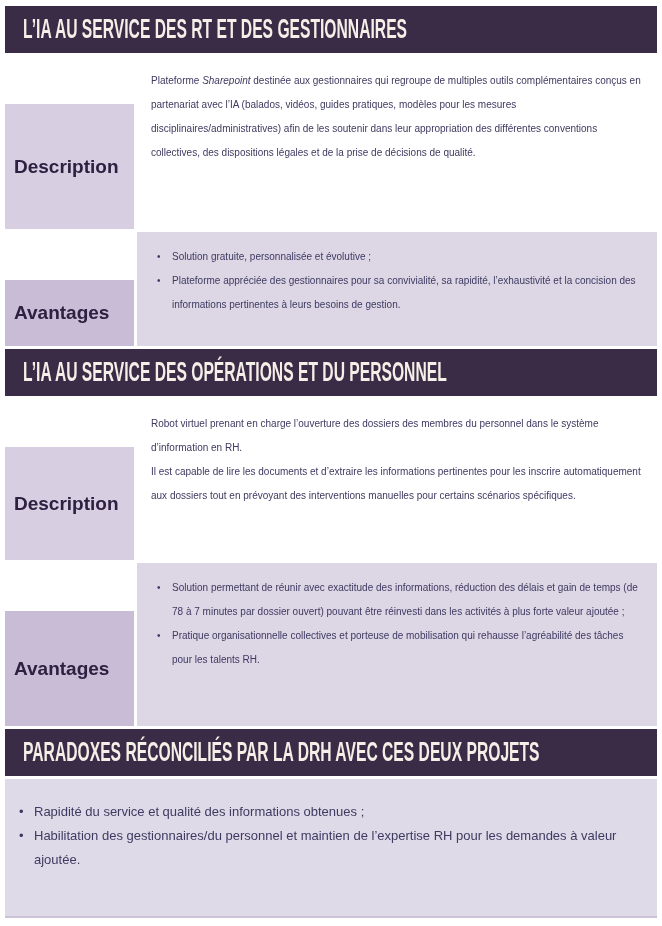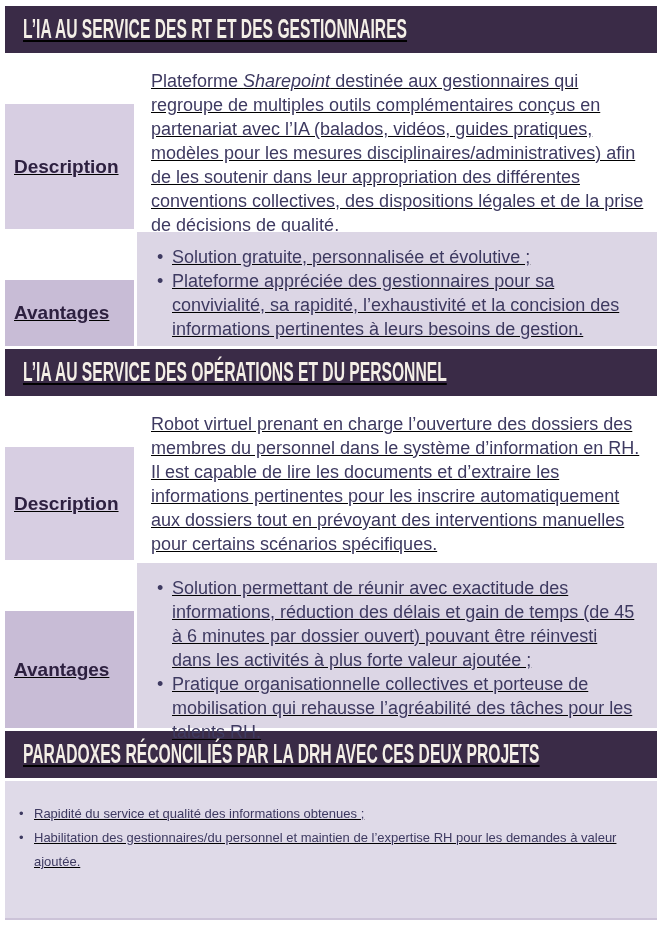--- a/index.html
+++ b/index.html
@@ -22,21 +22,20 @@
   }
   .page {
     width: 662px;
     height: 926px;
     background: var(--page-bg);
     padding: 6px 5px 6px 5px;
     display: flex;
     flex-direction: column;
     gap: 3px;
     overflow: hidden;
-    text-decoration: underline;
   }
   .section-header {
     height: 47px;
     flex: 0 0 47px;
     background: var(--header-bg);
     display: flex;
     align-items: center;
     padding-left: 18px;
     overflow: hidden;
   }
@@ -63,21 +62,21 @@
     color: var(--label-text);
     font-weight: 700;
     font-size: 19px;
     margin-top: 48px;
   }
   .desc-label { background: var(--desc-label-bg); }
   .adv-label  { background: var(--adv-label-bg); }
   .content-cell {
     flex: 1 1 auto;
     color: var(--body-text);
-    font-size: 18px;
+    font-size: 10px;
     line-height: 24px;
   }
   .desc-content { background: var(--desc-content-bg); padding: 13px 12px 13px 14px; }
   .adv-content  { background: var(--adv-content-bg);  padding: 9px 12px 9px 14px; }
   .row-desc1 { min-height: 173px; }
   .row-adv1  { min-height: 114px; }
   .row-desc2 { min-height: 161px; }
   .row-adv2  { min-height: 163px; }
   .para { white-space: pre-line; }
   ul.bullets {
@@ -151,21 +150,21 @@
 Il est capable de lire les documents et d’extraire les informations pertinentes pour les inscrire automatiquement aux dossiers tout en prévoyant des interventions manuelles pour certains scénarios spécifiques.</p>
     </div>
   </div>
 
   <div class="trow row-adv2">
     <div class="label-cell adv-label">
       <span>Avantages</span>
     </div>
     <div class="content-cell adv-content">
       <ul class="bullets">
-        <li>Solution permettant de réunir avec exactitude des informations, réduction des délais et gain de temps (de 45 à 6 minutes par dossier ouvert) pouvant être réinvesti dans les activités à plus forte valeur ajoutée ;</li>
+        <li>Solution permettant de réunir avec exactitude des informations, réduction des délais et gain de temps (de 78 à 7 minutes par dossier ouvert) pouvant être réinvesti dans les activités à plus forte valeur ajoutée ;</li>
         <li>Pratique organisationnelle collectives et porteuse de mobilisation qui rehausse l’agréabilité des tâches pour les talents RH.</li>
       </ul>
     </div>
   </div>
 
   <div class="section-header">
     <span class="header-text">PARADOXES RÉCONCILIÉS PAR LA DRH AVEC CES DEUX PROJETS</span>
   </div>
 
   <div class="panel">

